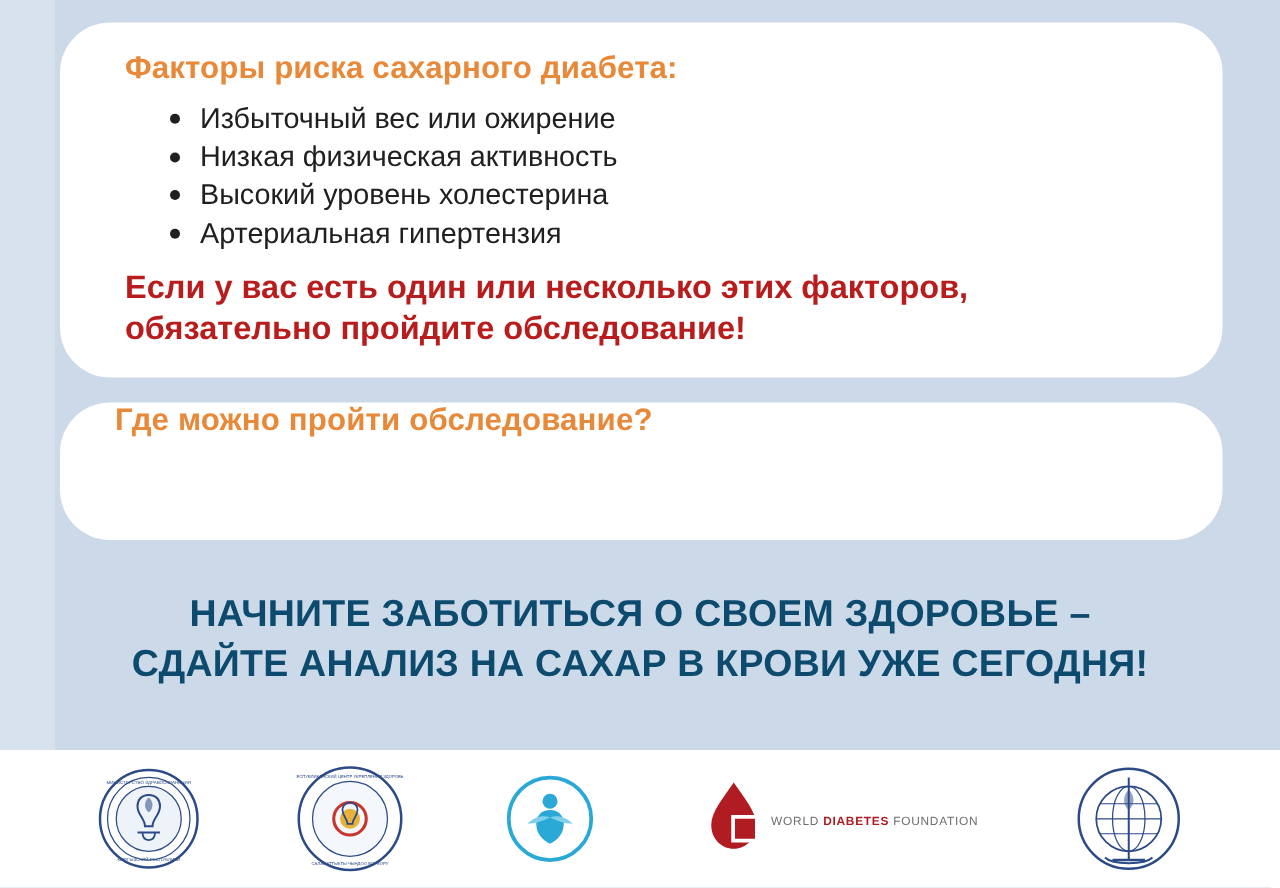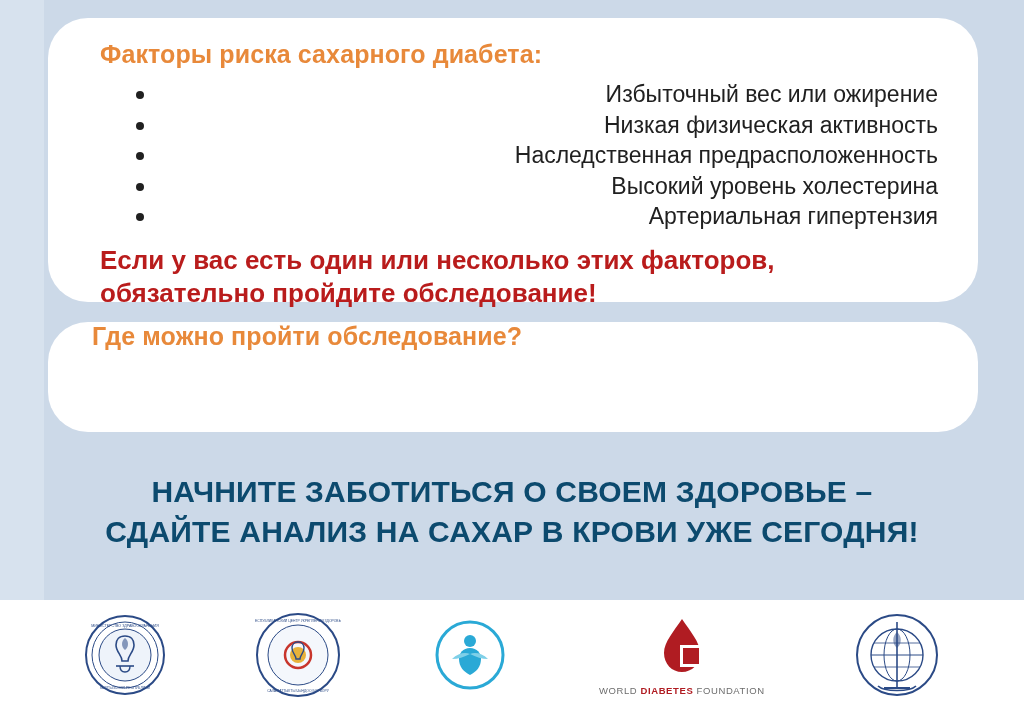--- a/index.html
+++ b/index.html
@@ -53,21 +53,20 @@
     color: #e8893a;
     font-size: 25px;
     font-weight: bold;
     margin: 0 0 10px 0;
     letter-spacing: 0.1px;
   }
   ul.risk-list {
     list-style: none;
     margin: 0 0 4px 0;
     padding: 0 0 0 30px;
-    text-align: right;
   }
   ul.risk-list li {
     position: relative;
     font-size: 23px;
     color: #202020;
     line-height: 1.33;
     padding-left: 30px;
   }
   ul.risk-list li:before {
     content: "";
@@ -112,21 +111,21 @@
     height: 110px;
     background: #ffffff;
     display: flex;
     align-items: center;
     justify-content: space-around;
     padding: 0 40px;
     box-sizing: border-box;
   }
   .logo {
     display: flex;
-    flex-direction: column;
+    flex-direction: row;
     align-items: center;
     justify-content: center;
   }
   .logo svg { display: block; }
   .wdf-caption {
     margin-top: 4px;
     font-size: 9.5px;
     letter-spacing: 0.6px;
     color: #6d6d6d;
   }
@@ -137,21 +136,20 @@
 
 <div class="poster">
 
   <div class="corner-accent"></div>
 
   <div class="card" id="card-risk">
     <h2 class="card-heading">Факторы риска сахарного диабета:</h2>
     <ul class="risk-list">
       <li>Избыточный вес или ожирение</li>
       <li>Низкая физическая активность</li>
-      <li>Наследственная предрасположенность</li>
       <li>Высокий уровень холестерина</li>
       <li>Артериальная гипертензия</li>
     </ul>
     <p class="bold-note">
       <span>Если у вас есть один или несколько этих факторов,</span><br>
       <span>обязательно пройдите обследование!</span>
     </p>
   </div>
 
   <div class="card" id="card-where">

